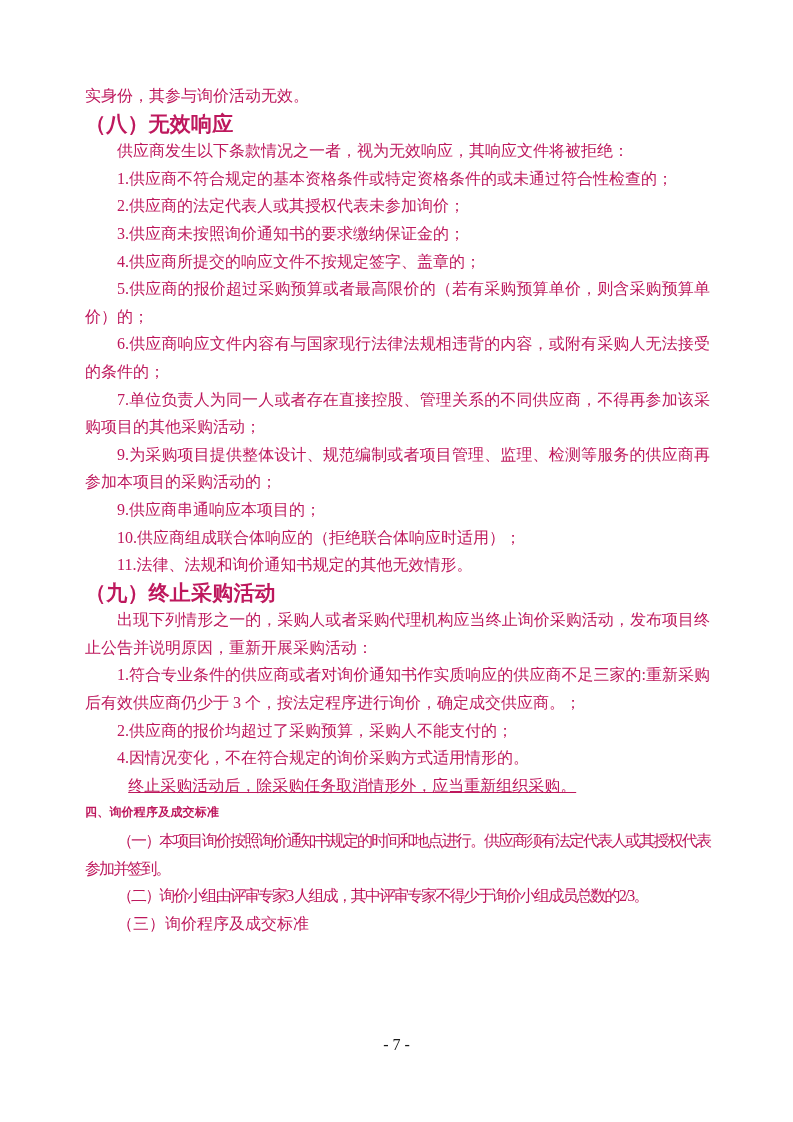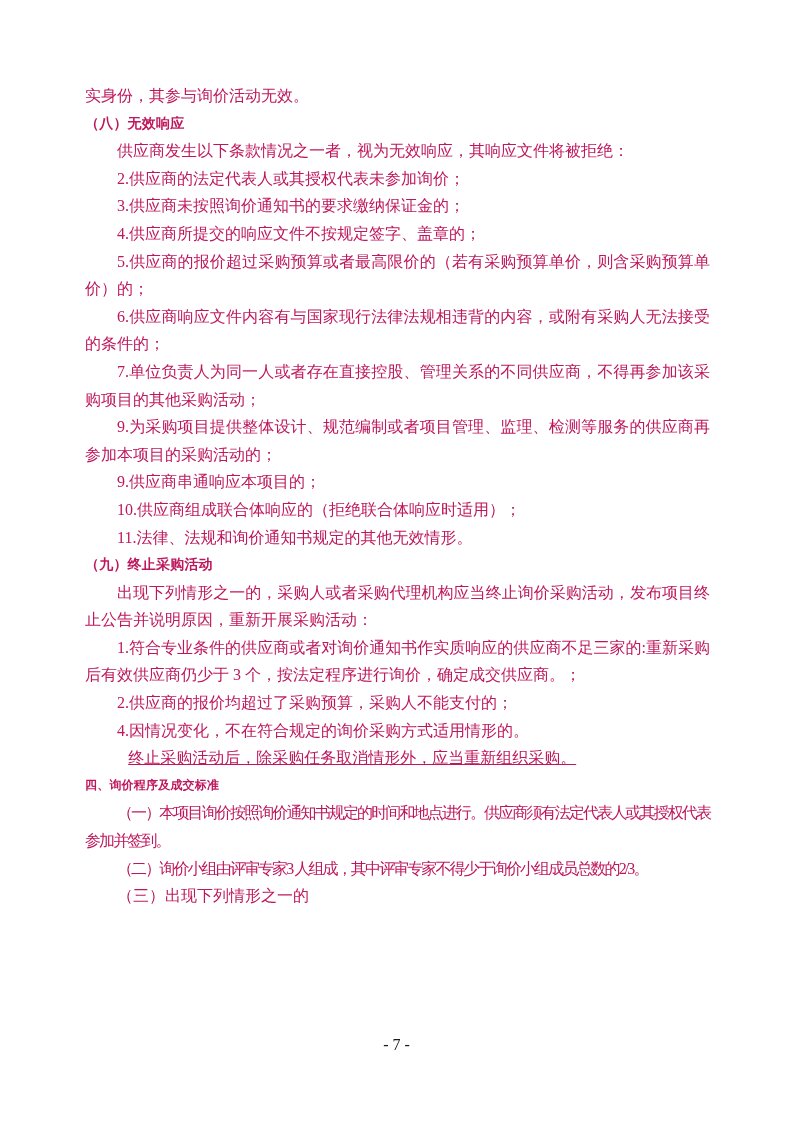--- a/index.html
+++ b/index.html
@@ -40,21 +40,21 @@
     text-indent: 2.7em;
     text-decoration: underline;
   }
   .para.body-condensed {
     text-indent: 2em;
     letter-spacing: -1.9px;
   }
   .para.heading-sub {
     font-family: Liberation Sans, sans-serif;
     font-weight: bold;
-    font-size: 14px;
+    font-size: 21px;
     text-indent: 0;
     letter-spacing: 0.2px;
   }
   .para.heading-main {
     font-family: "Liberation Sans", "DejaVu Sans", sans-serif;
     font-weight: bold;
     font-size: 12px;
     text-indent: 0;
     letter-spacing: 0.2px;
   }
@@ -71,37 +71,38 @@
 </style>
 </head>
 <body>
 
 <div class="page">
   <main class="content">
 
   <p class="para plain">实身份，其参与询价活动无效。</p>
       <p class="para heading-sub">（八）无效响应</p>
       <p class="para body">供应商发生以下条款情况之一者，视为无效响应，其响应文件将被拒绝：</p>
+      <p class="para body">1.供应商不符合规定的基本资格条件或特定资格条件的或未通过符合性检查的；</p>
       <p class="para body">2.供应商的法定代表人或其授权代表未参加询价；</p>
       <p class="para body">3.供应商未按照询价通知书的要求缴纳保证金的；</p>
       <p class="para body">4.供应商所提交的响应文件不按规定签字、盖章的；</p>
       <p class="para body">5.供应商的报价超过采购预算或者最高限价的（若有采购预算单价，则含采购预算单价）的；</p>
       <p class="para body">6.供应商响应文件内容有与国家现行法律法规相违背的内容，或附有采购人无法接受的条件的；</p>
       <p class="para body">7.单位负责人为同一人或者存在直接控股、管理关系的不同供应商，不得再参加该采购项目的其他采购活动；</p>
       <p class="para body">9.为采购项目提供整体设计、规范编制或者项目管理、监理、检测等服务的供应商再参加本项目的采购活动的；</p>
       <p class="para body">9.供应商串通响应本项目的；</p>
       <p class="para body">10.供应商组成联合体响应的（拒绝联合体响应时适用）；</p>
       <p class="para body">11.法律、法规和询价通知书规定的其他无效情形。</p>
       <p class="para heading-sub">（九）终止采购活动</p>
       <p class="para body">出现下列情形之一的，采购人或者采购代理机构应当终止询价采购活动，发布项目终止公告并说明原因，重新开展采购活动：</p>
       <p class="para body">1.符合专业条件的供应商或者对询价通知书作实质响应的供应商不足三家的:重新采购后有效供应商仍少于 3 个，按法定程序进行询价，确定成交供应商。；</p>
       <p class="para body">2.供应商的报价均超过了采购预算，采购人不能支付的；</p>
       <p class="para body">4.因情况变化，不在符合规定的询价采购方式适用情形的。</p>
       <p class="para body-deep-indent">终止采购活动后，除采购任务取消情形外，应当重新组织采购。</p>
       <p class="para heading-main">四、询价程序及成交标准</p>
       <p class="para body-condensed">（一）本项目询价按照询价通知书规定的时间和地点进行。供应商须有法定代表人或其授权代表参加并签到。</p>
       <p class="para body-condensed">（二）询价小组由评审专家3 人组成，其中评审专家不得少于询价小组成员总数的2/3。</p>
-      <p class="para body">（三）出现下列情形之一的</p>
+      <p class="para body">（三）询价程序及成交标准</p>
     </main>
   <div class="footer">
     <span>- 7 -</span>
   </div>
 </div>
 
 </body></html>

